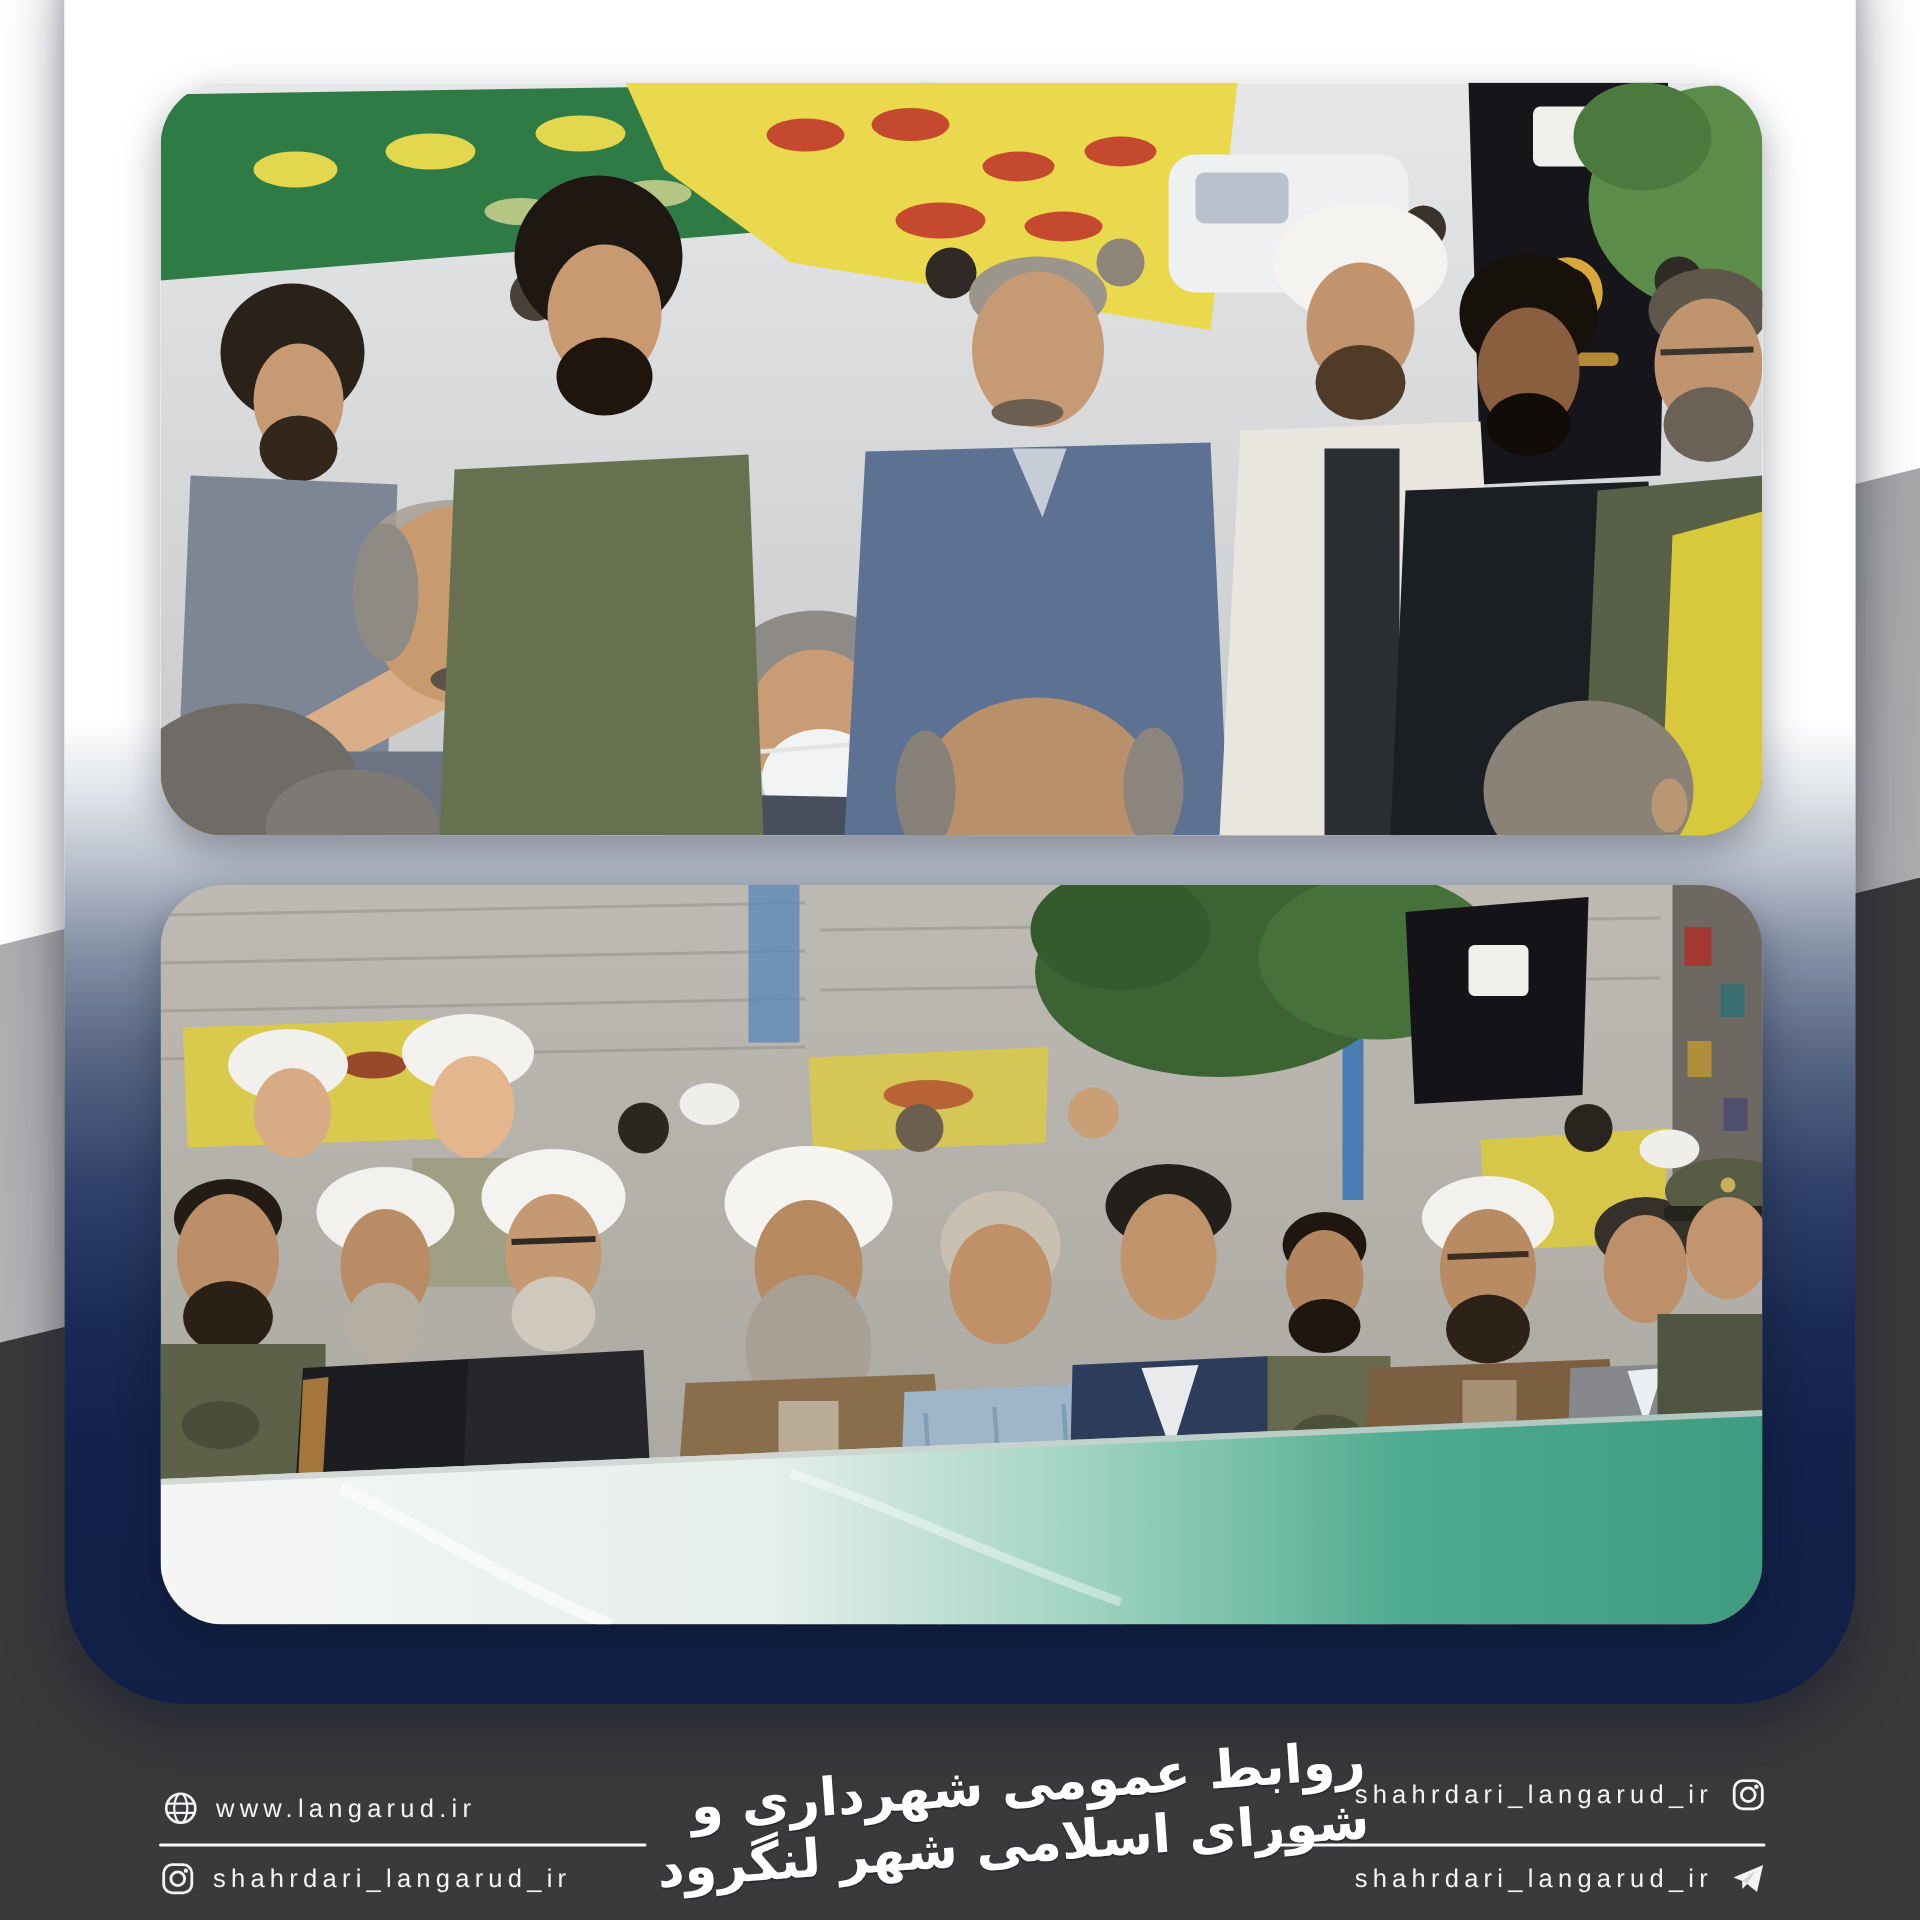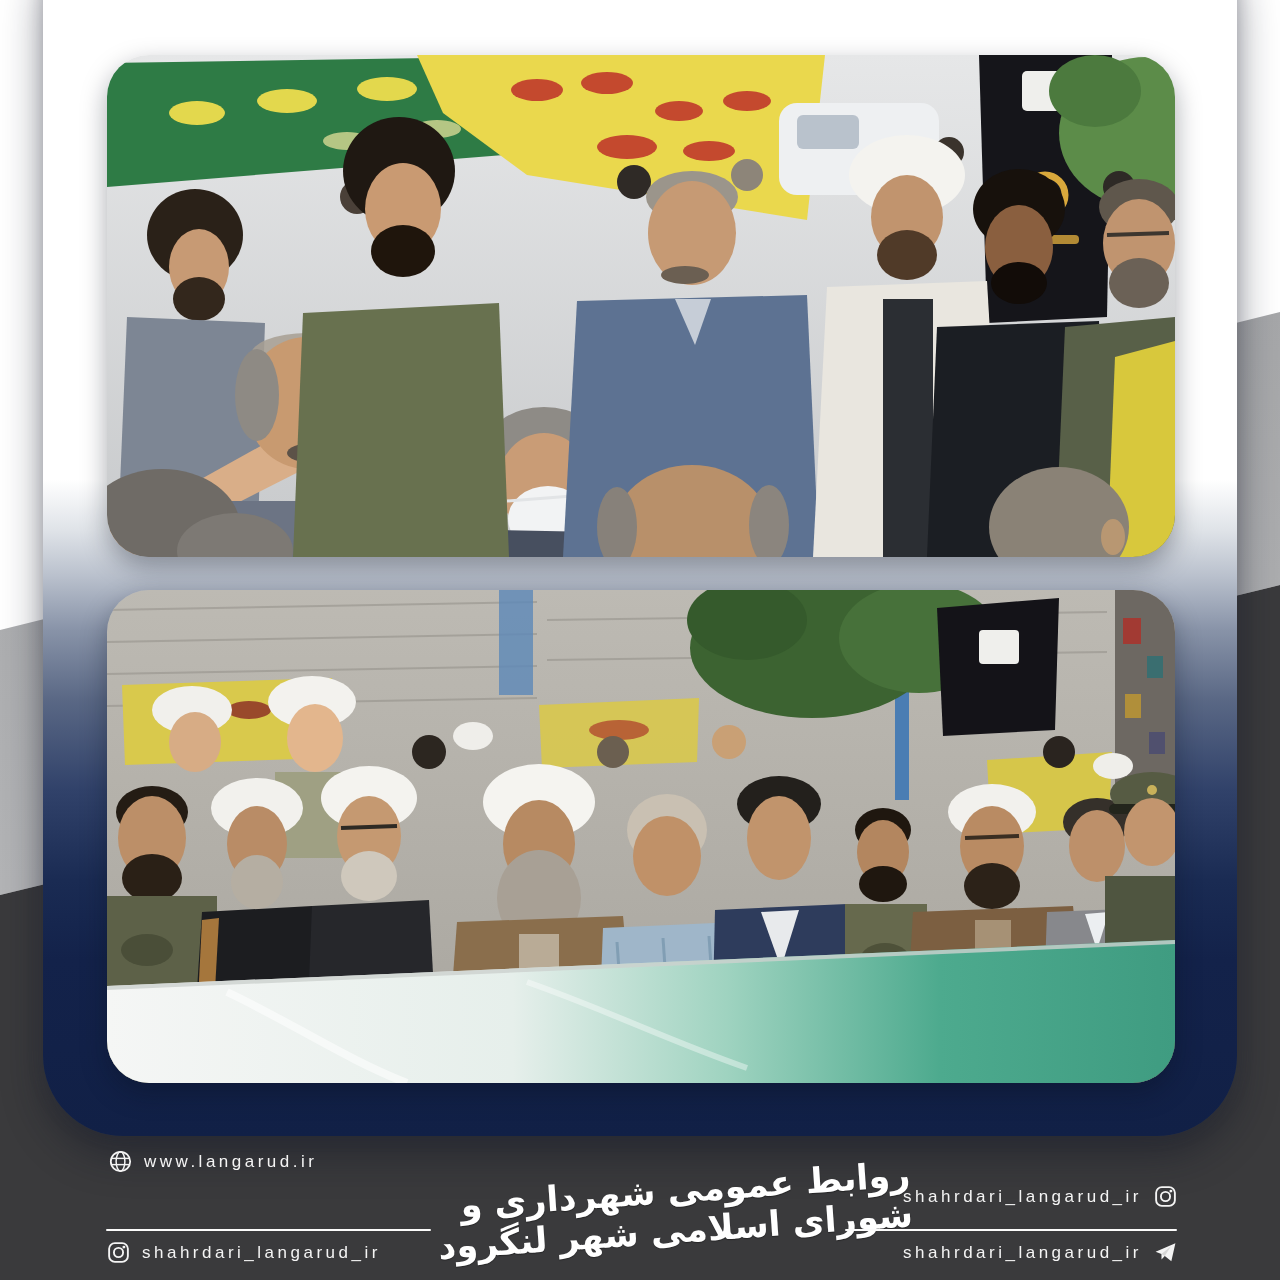--- a/index.html
+++ b/index.html
@@ -304,21 +304,21 @@
 
       <polygon points="95,330 112,328 104,472 88,472" fill="#a5763c"></polygon>
 
       <polygon points="0,396 1068,350 1068,493 0,493" fill="url(#bnr)"></polygon>
       <path d="M120,402 C180,430 240,470 300,493" stroke="#ffffff" stroke-width="8" fill="none" opacity="0.55"></path>
       <path d="M420,392 C500,420 560,450 640,478" stroke="#ffffff" stroke-width="6" fill="none" opacity="0.4"></path>
       <line x1="0" y1="398" x2="1068" y2="352" stroke="#cdd2cf" stroke-width="4" opacity="0.8"></line>
     </svg>
   </div>
 
-  <div class="f-row" style="left:108px;top:1149px;align-items:center;">
+  <div class="f-row" style="left:108px;top:1193px;align-items:center;">
     <svg class="icn" viewBox="0 0 24 24">
       <circle cx="12" cy="12" r="9.3" fill="none" stroke="#f4f4f4" stroke-width="1.7"></circle>
       <ellipse cx="12" cy="12" rx="4.2" ry="9.3" fill="none" stroke="#f4f4f4" stroke-width="1.4"></ellipse>
       <line x1="3" y1="9" x2="21" y2="9" stroke="#f4f4f4" stroke-width="1.4"></line>
       <line x1="3" y1="15" x2="21" y2="15" stroke="#f4f4f4" stroke-width="1.4"></line>
     </svg>
     <span>www.langarud.ir</span>
   </div>
   <div class="f-line" style="left:106px;top:1229px;width:325px;"></div>
   <div class="f-row" style="left:106px;top:1240px;">

